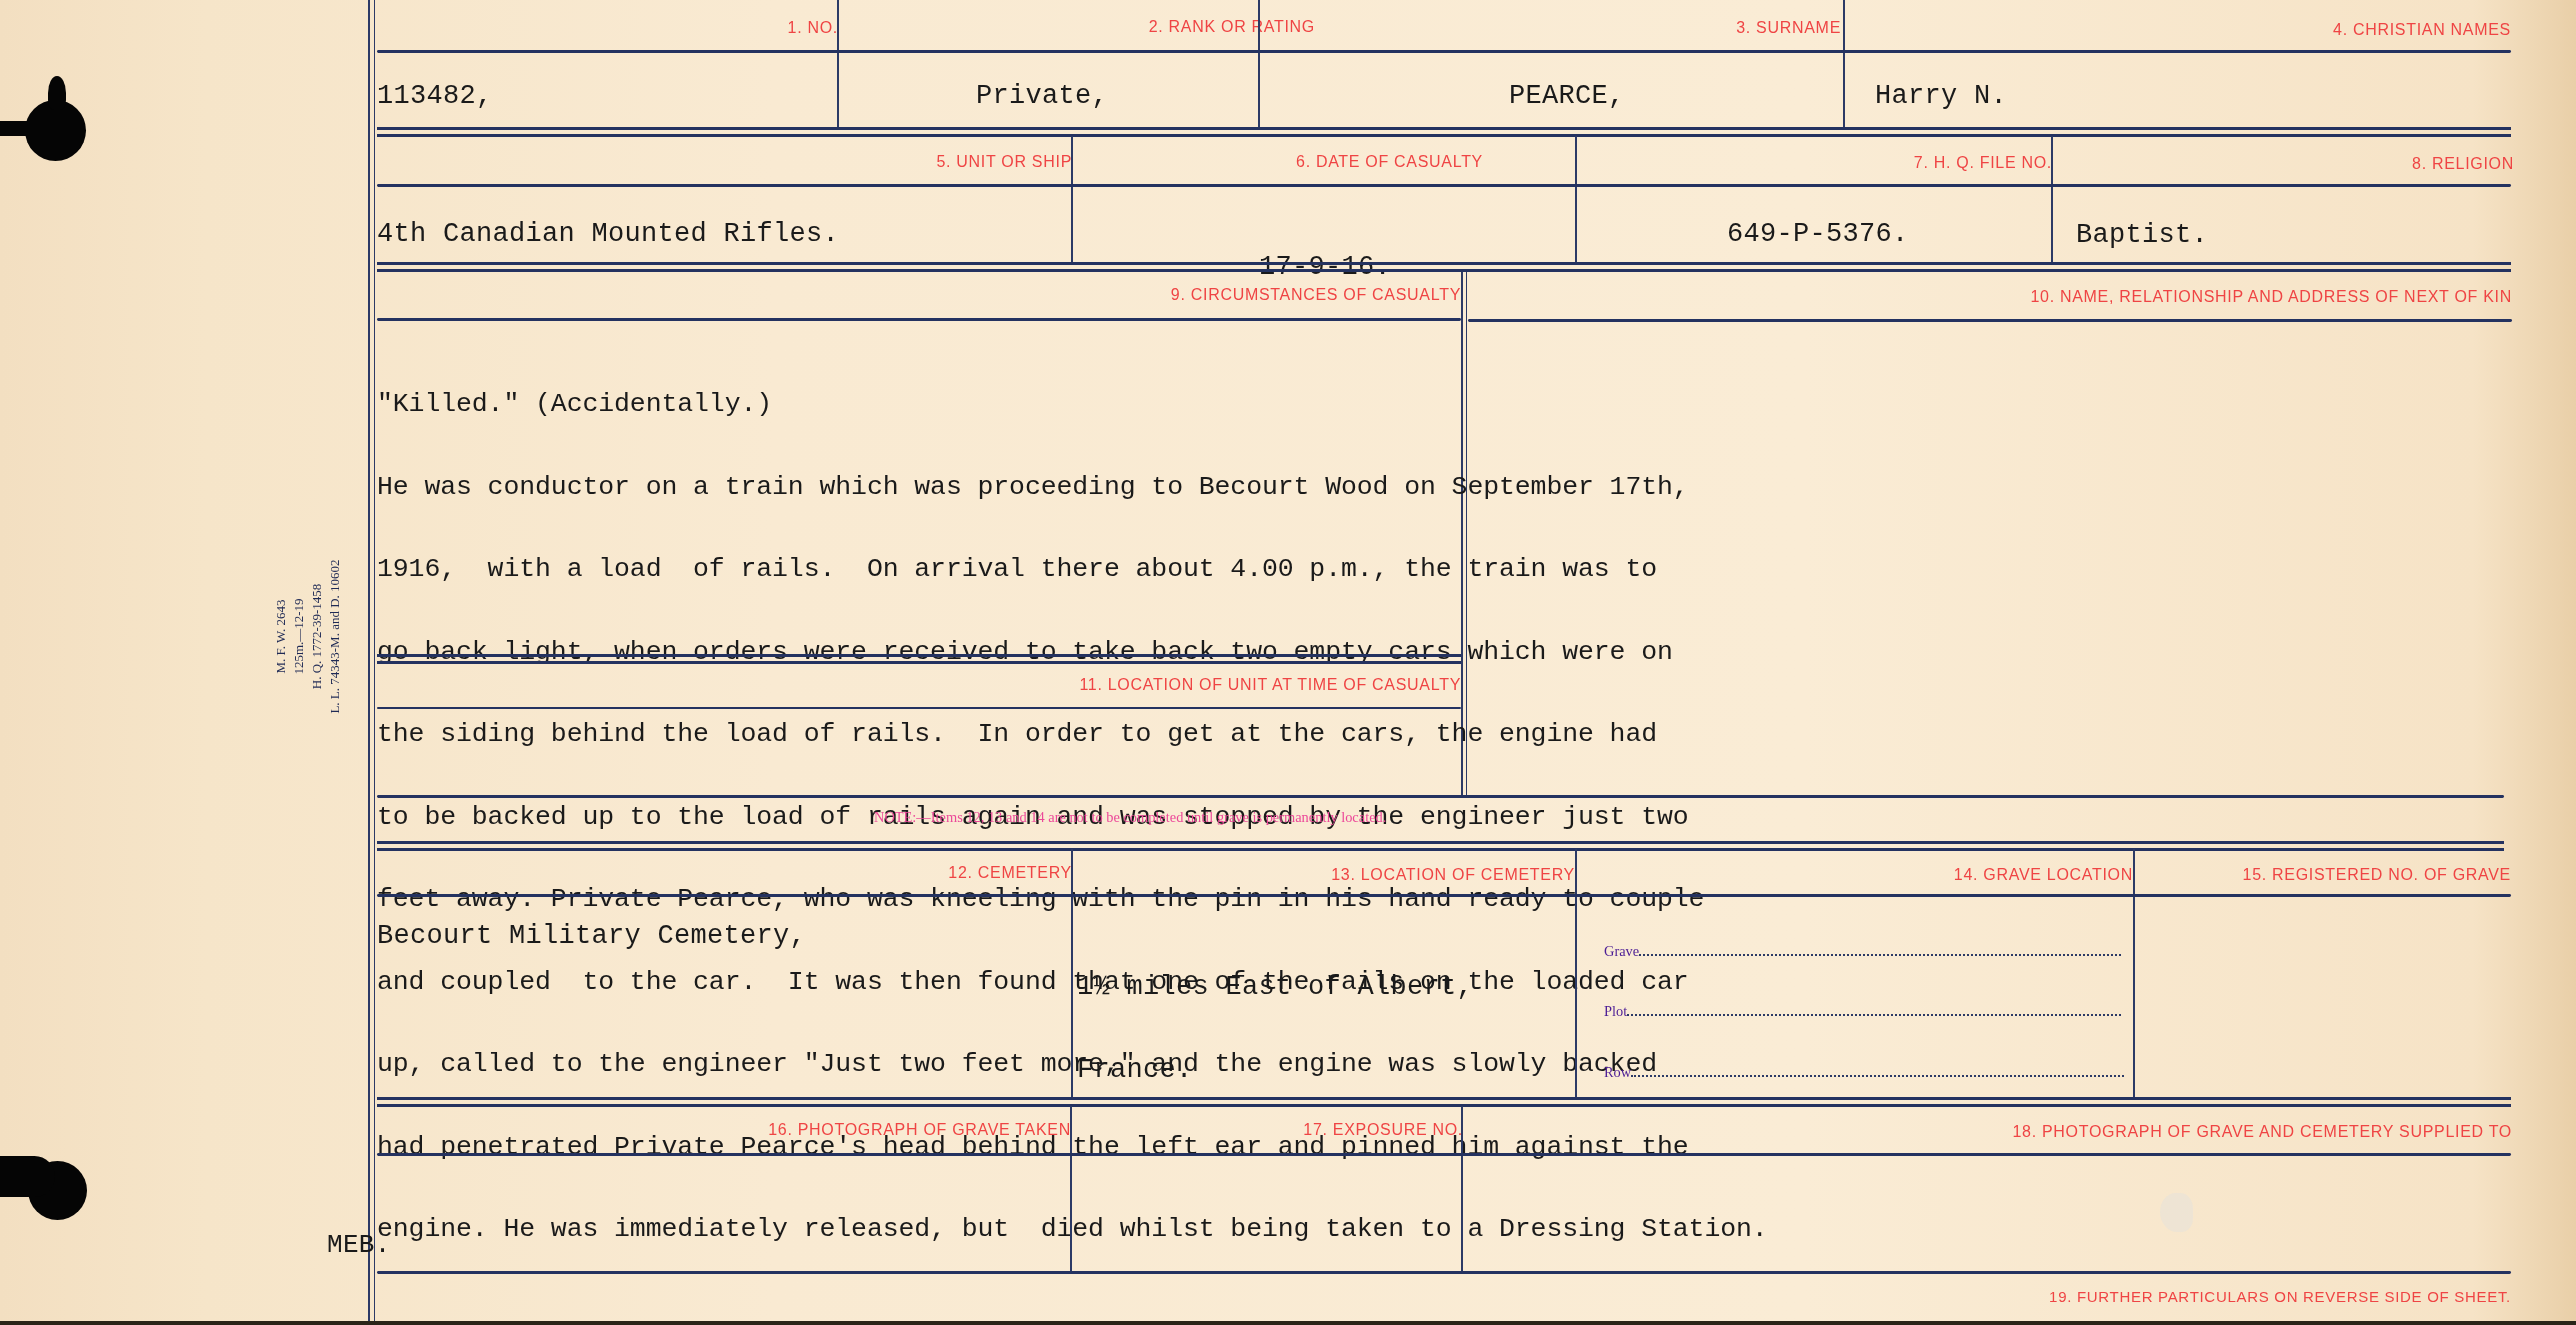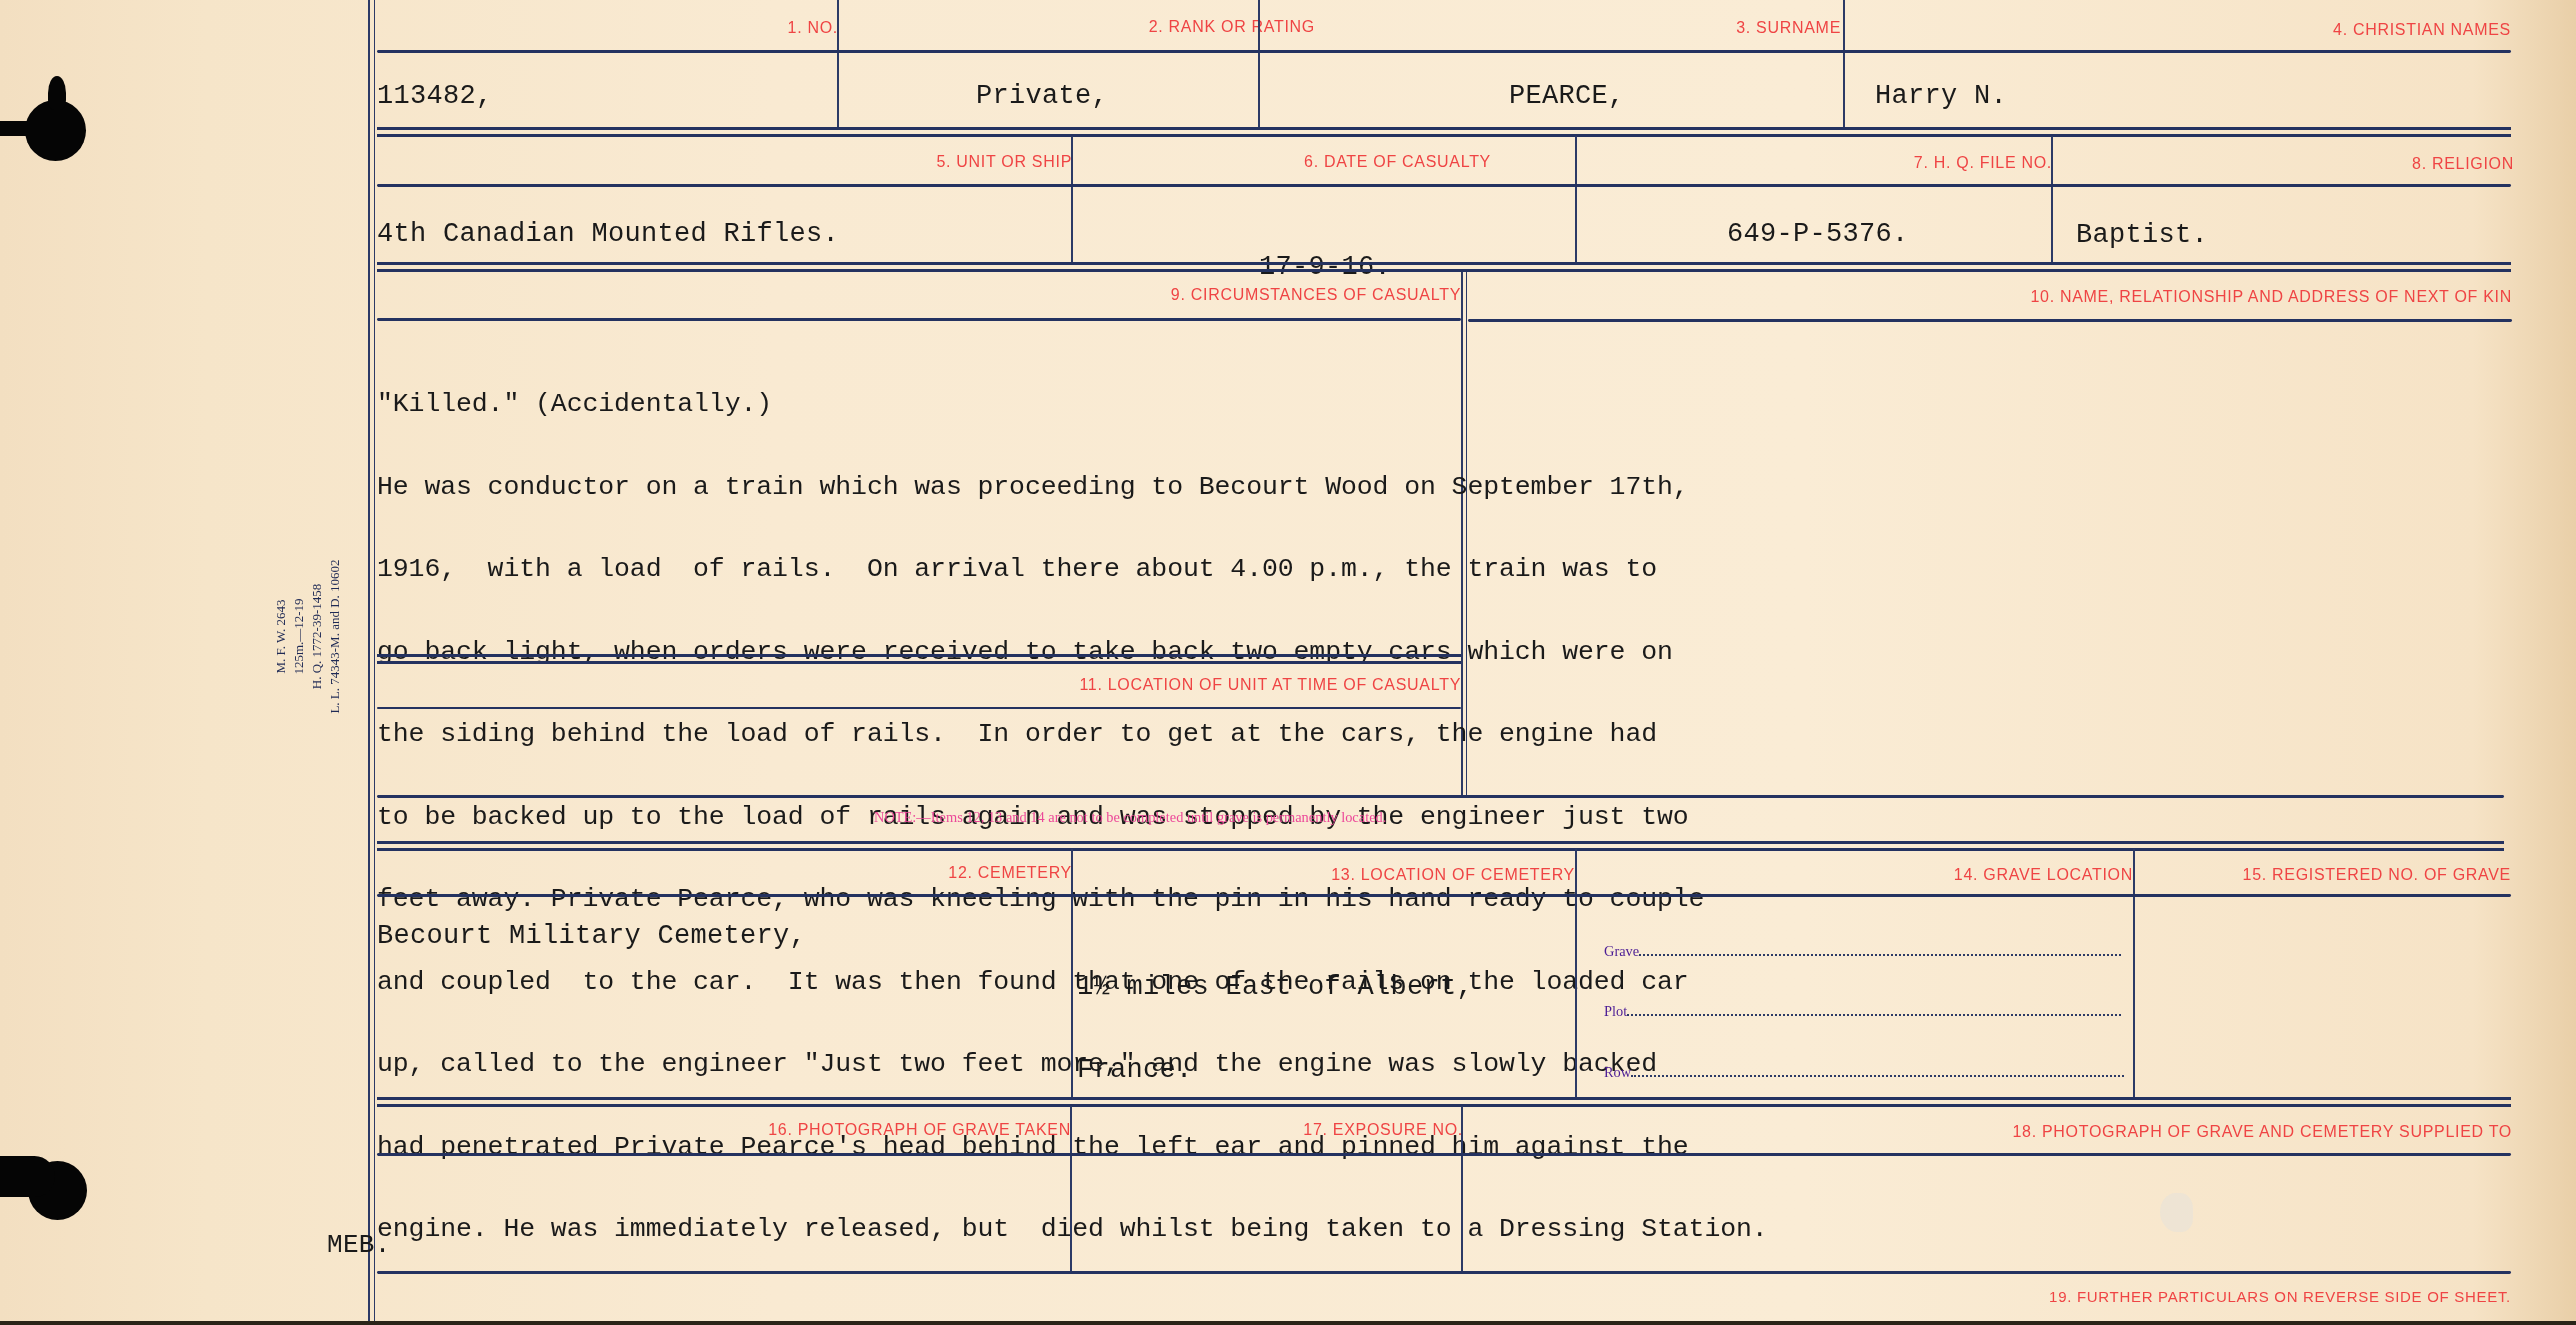--- a/index.html
+++ b/index.html
@@ -65,21 +65,21 @@
   <div class="hline" style="left:377px;top:50px;width:2134px;"></div>
   <div class="val" style="left:377px;top:81px;">113482,</div>
   <div class="val" style="left:976px;top:81px;">Private,</div>
   <div class="val" style="left:1509px;top:81px;">PEARCE,</div>
   <div class="val" style="left:1875px;top:81px;">Harry N.</div>
   <div class="dbl" style="left:377px;top:127px;width:2134px;"></div>
 </div>
 
 <div>
   <div class="hdr" style="left:377px;top:153px;width:695px;">5. UNIT OR SHIP</div>
-  <div class="hdr" style="left:1073px;top:153px;width:410px;padding-left:8px;">6. DATE OF CASUALTY</div>
+  <div class="hdr" style="left:1073px;top:153px;width:410px;">6. DATE OF CASUALTY</div>
   <div class="hdr" style="left:1577px;top:154px;width:475px;">7. H. Q. FILE NO.</div>
   <div class="hdr" style="left:2053px;top:155px;width:461px;">8. RELIGION</div>
   <div class="vline" style="left:1071px;top:136px;height:127px;"></div>
   <div class="vline" style="left:1575px;top:136px;height:127px;"></div>
   <div class="vline" style="left:2051px;top:136px;height:127px;"></div>
   <div class="hline" style="left:377px;top:184px;width:2134px;"></div>
   <div class="val" style="left:377px;top:219px;">4th Canadian Mounted Rifles.</div>
   <div class="val" style="left:1259px;top:219px;margin-top:33px;">17-9-16.</div>
   <div class="val" style="left:1727px;top:219px;">649-P-5376.</div>
   <div class="val" style="left:2076px;top:220px;">Baptist.</div>

